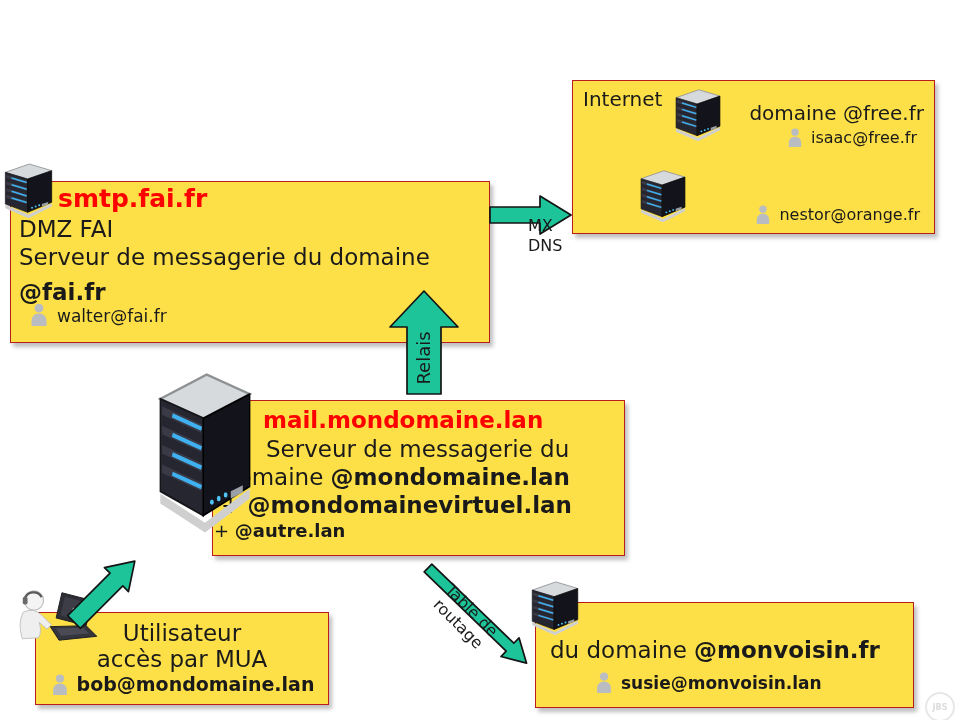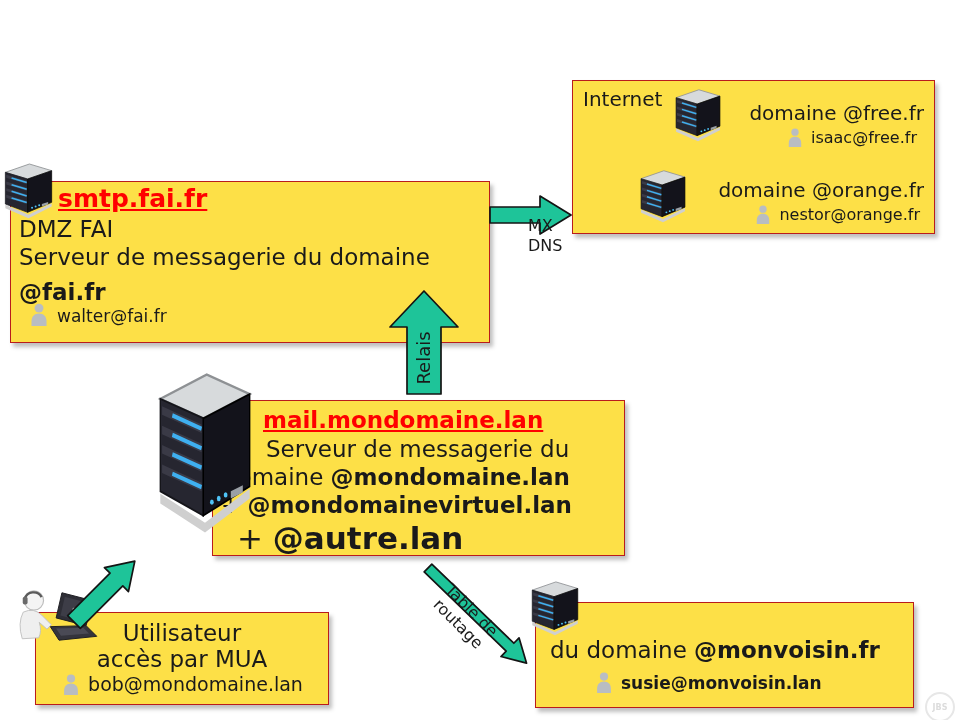--- a/index.html
+++ b/index.html
@@ -8,21 +8,21 @@
     width:960px; height:720px; position:relative; overflow:hidden;
     background:#ffffff; color:#1a1a1a;
     font-family:"DejaVu Sans","Liberation Sans",sans-serif;
   }
   .panel {
     position:absolute; background:#fde047;
     border:1px solid #b91c1c;
     box-shadow:3px 4px 4px rgba(0,0,0,0.25);
   }
   .txt { position:absolute; white-space:nowrap; line-height:1.18; }
-  .red { color:var(--red); font-weight:bold;text-decoration:underline; }
+  .red { color:var(--red); font-weight:bold; }
   .b { font-weight:bold;margin-top:7px; }
   .row { position:absolute; display:flex; align-items:flex-end; gap:7px; white-space:nowrap; }
   .icon-abs { position:absolute; }
   .garrow polygon { fill:var(--green); stroke:#141414; stroke-width:1.7; stroke-linejoin:round; }
 
   
   #p-internet { left:572px; top:80px;  width:361px; height:152px; }
   #p-fai      { left:10px;  top:181px; width:478px; height:160px; }
   #p-mail     { left:212px; top:400px; width:411px; height:154px; }
   #p-user     { left:35px;  top:612px; width:292px; height:91px;  }
@@ -44,26 +44,26 @@
   .f-desc { left:8px;  top:62px; font-size:23px; }
   .f-dom  { left:8px;  top:90px; font-size:23px; }
   .f-row  { left:17px; top:120px; font-size:17px; }
   .person-m { width:22px; height:24px; }
 
   
   .m-host { left:50px; top:6px;   font-size:23px; }
   .m-l1   { left:53px; top:35px;  font-size:23px; }
   .m-l2   { left:10px; top:63px;  font-size:23px; }
   .m-l3   { left:8px;  top:91px;  font-size:23px; }
-  .m-l4   { left:24px;  top:119px; font-size:31px; }
+  .m-l4   { left:1px;  top:119px; font-size:18px; }
 
   
   .u-l1 { left:0; top:7px;  width:100%; text-align:center; font-size:23px; }
   .u-l2 { left:0; top:33px; width:100%; text-align:center; font-size:23px; }
-  .u-row { left:0; top:60px; width:100%; justify-content:center; font-size:19px; font-weight:normal;text-align:right; }
+  .u-row { left:0; top:60px; width:100%; justify-content:center; font-size:19px; font-weight:bold;text-align:right; }
   .person-u { width:20px; height:22px; }
 
   
   .n-l1  { left:52px; top:7px;  font-size:23px; }
   .n-l2  { left:14px; top:34px; font-size:23px; }
   .n-row { left:58px; top:68px; font-size:17px;font-weight:bold; }
 
   
   #srv-fai      { left:0px;   top:159px; width:57px;  height:60px; }
   #srv-mail     { left:150px; top:360px; width:110px; height:175px; }
@@ -153,21 +153,20 @@
   <div class="txt i-dom1">domaine @free.fr</div>
   <div class="row i-row1">
     <svg class="person-s">
         <use href="#sym-person"></use>
       </svg>
     <span>isaac@free.fr</span>
   </div>
   <svg class="icon-abs i-srv2">
       <use href="#sym-server"></use>
     </svg>
-  <div class="txt i-dom2">domaine @orange.fr</div>
   <div class="row i-row2">
     <svg class="person-s">
         <use href="#sym-person"></use>
       </svg>
     <span>nestor@orange.fr</span>
   </div>
 </div>
 
 <div class="panel" id="p-fai">
   <div class="txt red f-host">smtp.fai.fr</div>

